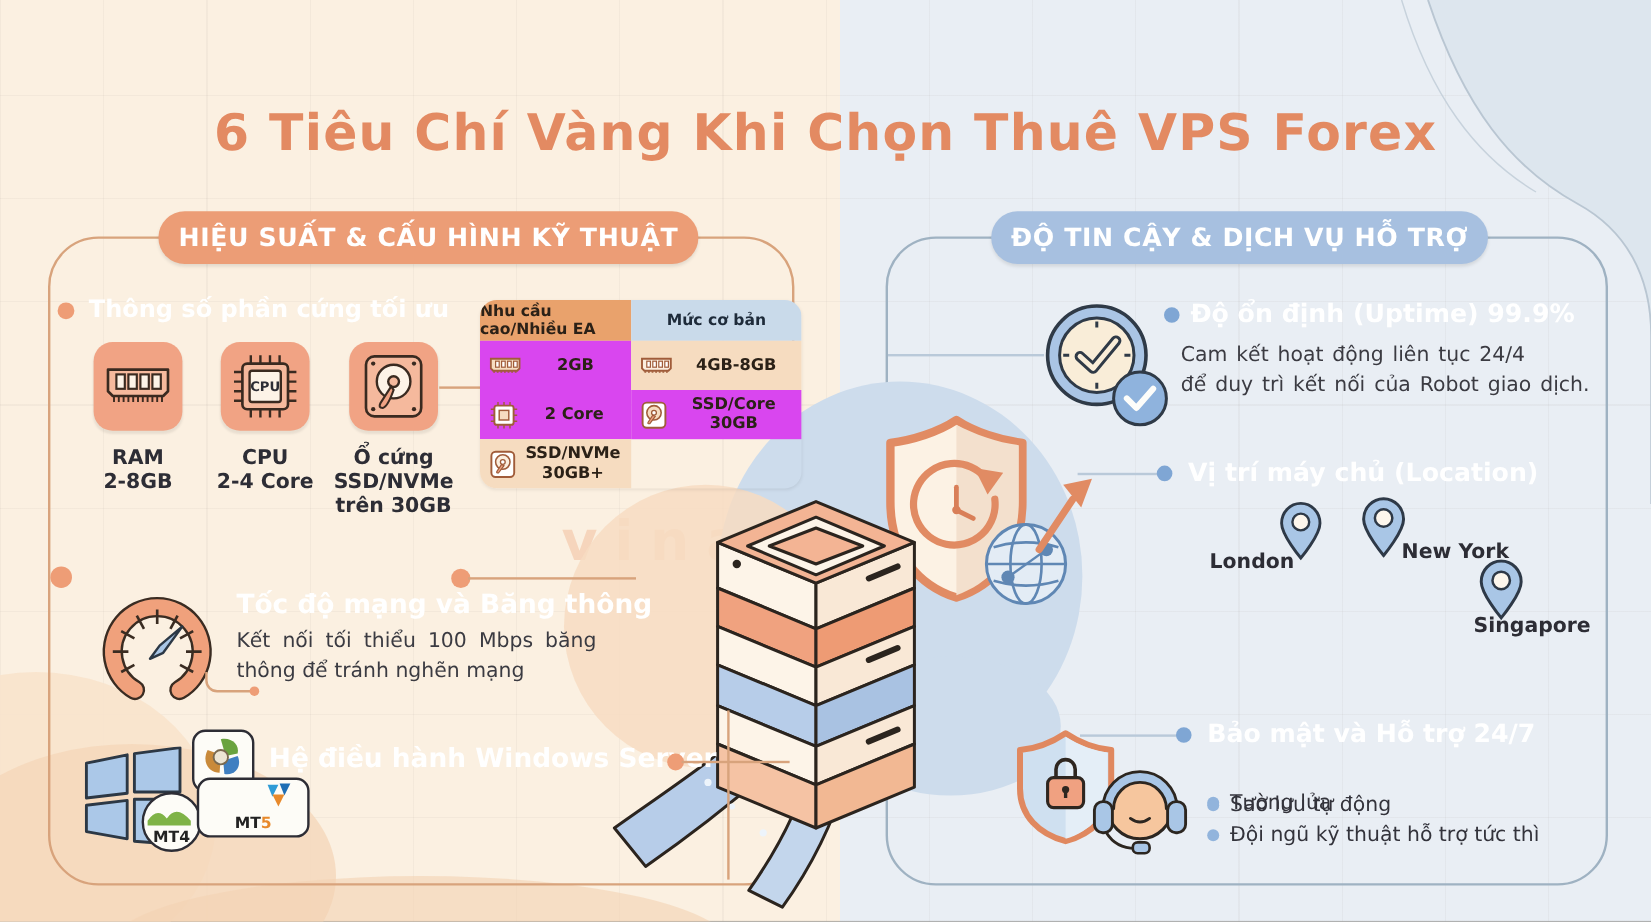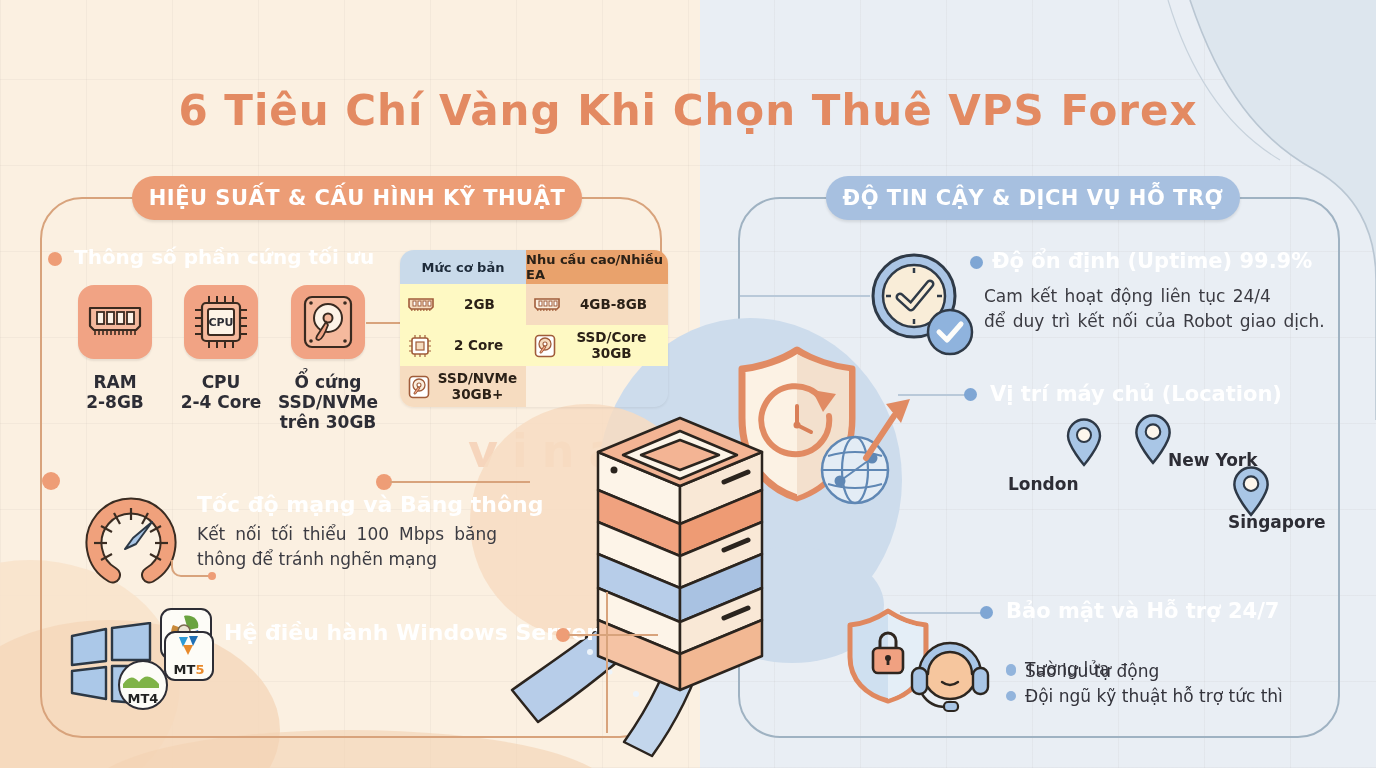--- a/index.html
+++ b/index.html
@@ -46,21 +46,21 @@
   
   .spec-table{position:absolute;left:400px;top:250px;width:268px;border-radius:14px;overflow:hidden;
     z-index:4;display:grid;grid-template-columns:126px 142px;box-shadow:0 1px 3px rgba(0,0,0,.08);}
   .spec-table .hc{height:34px;display:flex;align-items:center;justify-content:center;
     font-size:13px;font-weight:bold;}
   .hc1{background:#c9daea;color:#1e2b3a;}
   .hc2{background:#e9a26c;color:#2b2117;}
   .bc{height:41px;display:flex;align-items:center;gap:5px;padding-left:8px;font-size:13.5px;
     font-weight:bold;color:#2b2117;}
   .bc .val{flex:1;text-align:center;padding-right:6px;line-height:1.15;}
-  .bc1{background:#fef9c3;}
+  .bc1{background:#d946ef;}
   .bc2{background:#f6dcc0;}
   
   .mt-circle{position:absolute;width:46px;height:46px;border-radius:50%;background:#fdfcf7;
     border:2px solid #2d2d35;z-index:5;overflow:hidden;}
   .mt-square{position:absolute;width:46px;height:46px;border-radius:11px;background:#fdfcf7;
     border:2px solid #2d2d35;z-index:5;overflow:hidden;}
   .mt-label{position:absolute;left:0;right:0;bottom:2px;text-align:center;font-size:13px;
     font-weight:bold;color:#222;}
   .mt-label .five{color:#e8892b;}
   
@@ -239,22 +239,22 @@
   </div>
   <div class="tile-label" style="left:272px;top:372px;width:112px;">
     <div>Ổ cứng</div>
     <div>SSD/NVMe</div>
     <div>trên 30GB</div>
   </div>
 
   <div class="cline cline-o" style="left:366px;top:322px;width:34px;"></div>
 
   <div class="spec-table">
+    <div class="hc hc2">Nhu cầu cao/Nhiều EA</div>
     <div class="hc hc1">Mức cơ bản</div>
-    <div class="hc hc2">Nhu cầu cao/Nhiều EA</div>
 
     <div class="bc bc1">
       <svg width="26" height="16" viewBox="0 0 26 16">
           <path d="M1,2 h24 v8 l-2,2 h-20 l-2,-2 Z" fill="#f6dcc0" stroke="#a05c3a" stroke-width="1.6"></path>
           <rect x="5" y="4" width="3" height="5" fill="#fff" stroke="#a05c3a" stroke-width="1"></rect>
           <rect x="10" y="4" width="3" height="5" fill="#fff" stroke="#a05c3a" stroke-width="1"></rect>
           <rect x="15" y="4" width="3" height="5" fill="#fff" stroke="#a05c3a" stroke-width="1"></rect>
           <rect x="20" y="4" width="3" height="5" fill="#fff" stroke="#a05c3a" stroke-width="1"></rect>
           <line x1="3" y1="13" x2="23" y2="13" stroke="#a05c3a" stroke-width="1.4" stroke-dasharray="1.5 1.5"></line>
         </svg>
@@ -361,21 +361,21 @@
       <path d="M11,15 C6,25 12,34 21,34 L22,19 Z" fill="#c98a3a"></path>
       <circle cx="22" cy="21" r="6" fill="#ece5d4" stroke="#7a6a50" stroke-width="1.6"></circle>
     </svg>
   </div>
   <div class="mt-circle" style="left:118px;top:660px;">
     <svg width="42" height="42" viewBox="0 0 42 42">
       <path d="M3,22 Q11,10 19,20 Q27,8 39,22 L39,26 L3,26 Z" fill="#7fb347"></path>
     </svg>
     <div class="mt-label">MT4</div>
   </div>
-  <div class="mt-square" style="left:164px;top:631px;">
+  <div class="mt-square" style="left:164px;top:648px;padding-left:44px;">
     <svg width="42" height="28" viewBox="0 0 42 28">
       <polygon points="13,4 22,4 17,14" fill="#2e9bd6"></polygon>
       <polygon points="23,3 32,3 27,13" fill="#1f6fb5"></polygon>
       <polygon points="17,12 27,12 22,22" fill="#e8892b"></polygon>
     </svg>
     <div class="mt-label"><span>MT</span><span class="five">5</span></div>
   </div>
 
   <div class="h2" style="left:224px;top:620px;font-size:22px;">Hệ điều hành Windows Server</div>
   <div class="dot dot-o" style="left:556px;top:628px;"></div>
@@ -411,21 +411,21 @@
   <div class="cline cline-b" style="left:898px;top:394px;width:70px;"></div>
   <div class="dot dot-b" style="left:964px;top:388px;"></div>
   <div class="h2" style="left:990px;top:382px;">Vị trí máy chủ (Location)</div>
 
   <span class="icon-abs" style="left:1066px;top:418px;">
     <svg width="36" height="50" viewBox="0 0 36 50">
         <path d="M18,1.5 C9,1.5 2,9 2,18 C2,28 18,47 18,47 C18,47 34,28 34,18 C34,9 27,1.5 18,1.5 Z" fill="#a9c6e6" stroke="#2e3947" stroke-width="2.4"></path>
         <circle cx="18" cy="17" r="7" fill="#fdf6ec" stroke="#2e3947" stroke-width="2"></circle>
       </svg>
   </span>
-  <div class="pin-label" style="left:1008px;top:474px;">London</div>
+  <div class="pin-label" style="left:1008px;top:458px;">London</div>
 
   <span class="icon-abs" style="left:1134px;top:414px;">
     <svg width="38" height="52" viewBox="0 0 36 50">
         <path d="M18,1.5 C9,1.5 2,9 2,18 C2,28 18,47 18,47 C18,47 34,28 34,18 C34,9 27,1.5 18,1.5 Z" fill="#a9c6e6" stroke="#2e3947" stroke-width="2.4"></path>
         <circle cx="18" cy="17" r="7" fill="#fdf6ec" stroke="#2e3947" stroke-width="2"></circle>
       </svg>
   </span>
   <div class="pin-label" style="left:1168px;top:450px;">New York</div>
 
   <span class="icon-abs" style="left:1232px;top:466px;">

